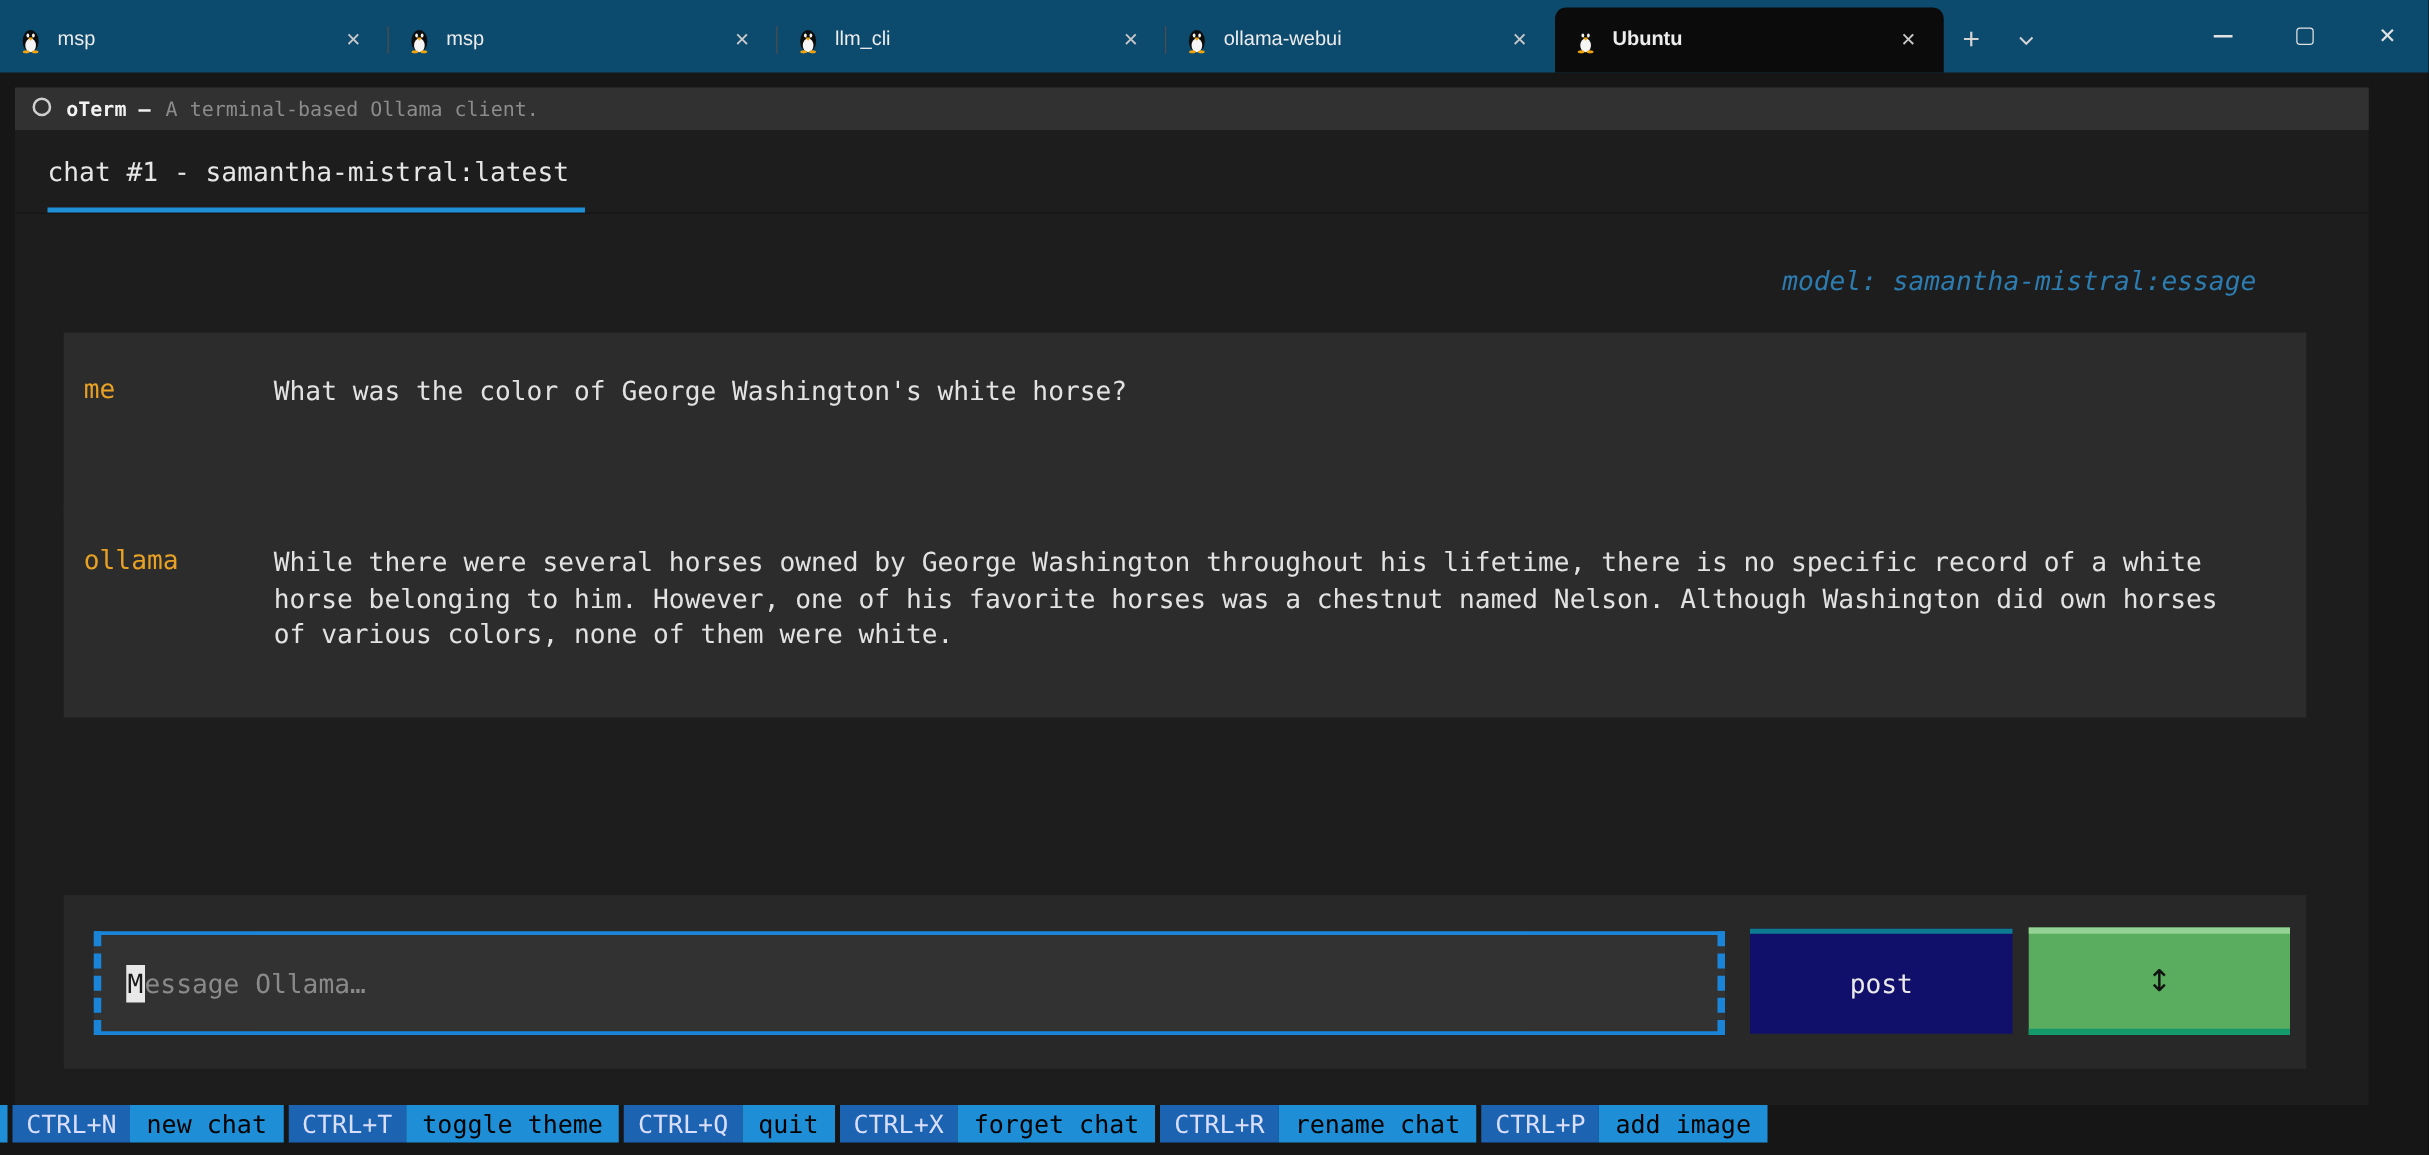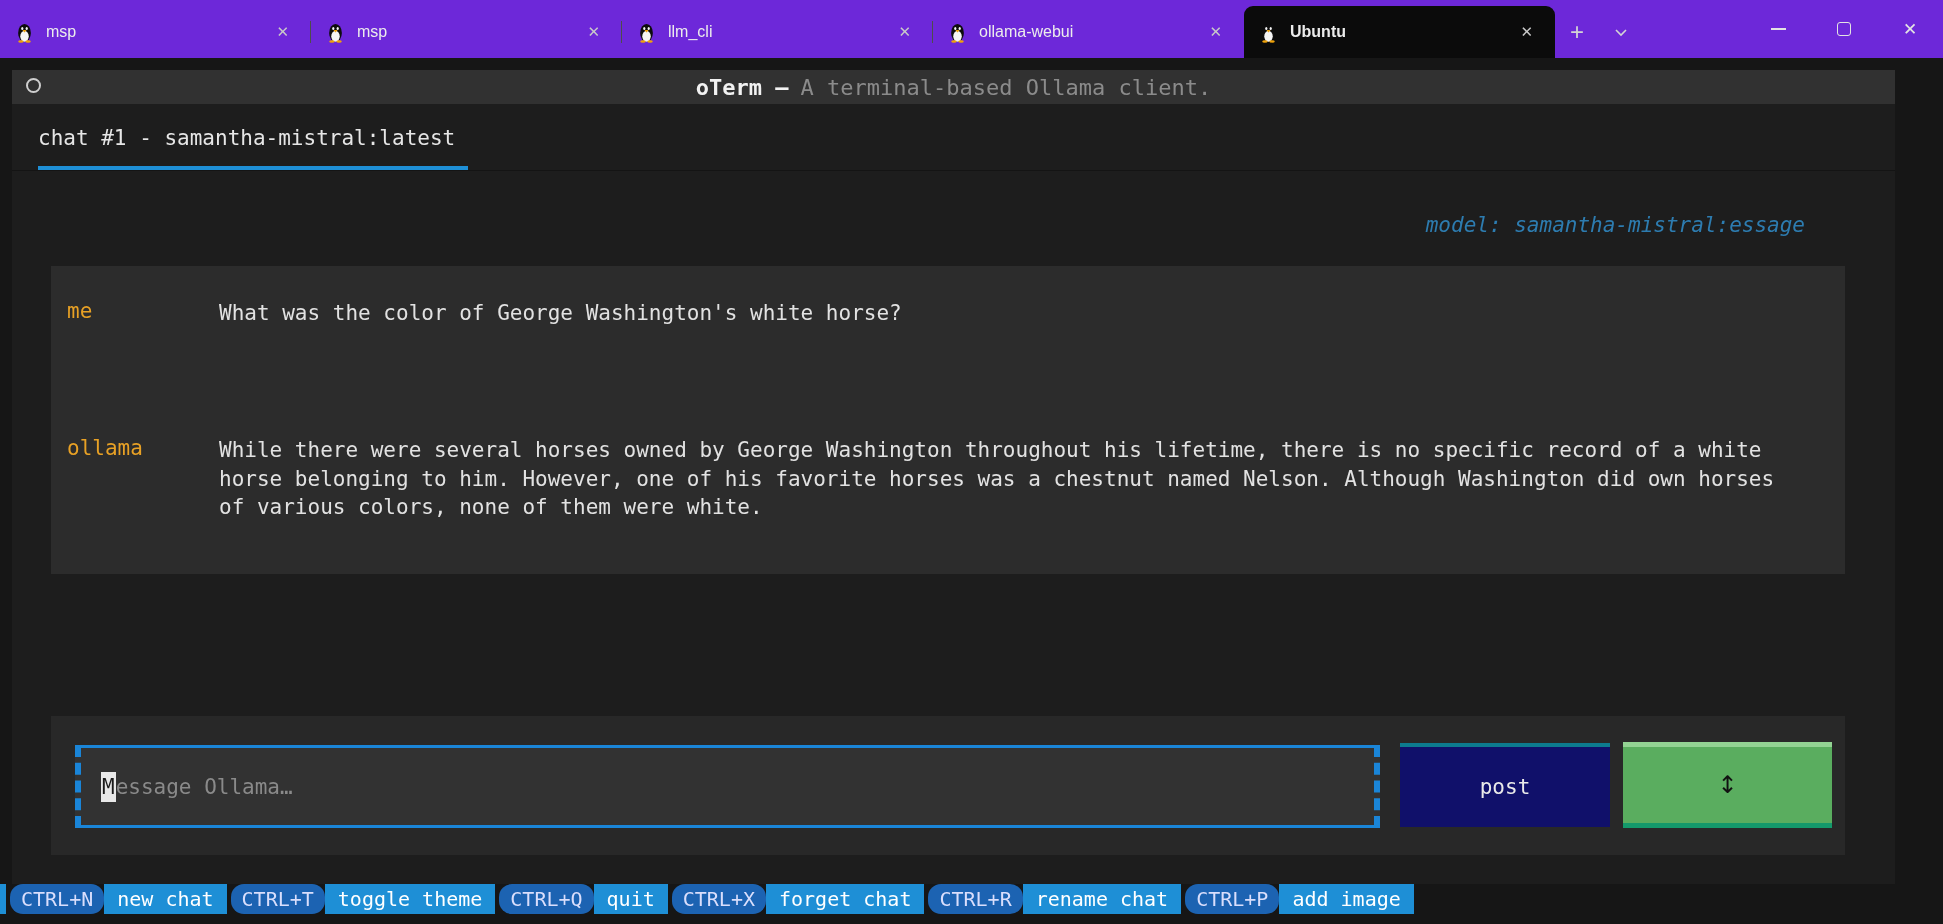--- a/index.html
+++ b/index.html
@@ -5,21 +5,21 @@
   * { margin:0; padding:0; box-sizing:border-box; }
   html,body { background:#0b0b0b; }
   .screen {
     position:relative; width:1943px; height:924px; overflow:hidden;
     background:#161616; font-family:"DejaVu Sans Mono", monospace;
   }
 
   
   .tabbar {
     position:absolute; left:0; top:0; width:1943px; height:58px;
-    background:#6d28d9; display:flex; align-items:flex-end;
+    background:#0c4a6e; display:flex; align-items:flex-end;
     font-family:"Liberation Sans", sans-serif;
   }
   .tab {
     width:311px; height:52px; display:flex; align-items:center;
     padding:0 16px; gap:13px; color:#ececec; font-size:16px; position:relative;
     cursor:default;
   }
   .tab .sep { position:absolute; right:0; top:15px; bottom:15px; width:1px; background:#4d4d4d; }
   .tab.active { background:#0b0b0b; border-radius:9px 9px 0 0; font-weight:bold; }
   .tab-close { margin-left:auto; color:#c9c9c9; font-size:15px; font-weight:normal; padding:2px 6px; }
@@ -31,21 +31,21 @@
   .win-btn { width:66px; height:58px; display:flex; align-items:center; justify-content:center; color:#e3e3e3; }
   .min-bar { width:15px; height:2px; background:#e3e3e3; }
   .max-box { width:14px; height:14px; border:1.5px solid #e3e3e3; border-radius:3px; }
   .close-glyph { font-size:17px; font-family:"DejaVu Sans", sans-serif; }
 
   
   .app { position:absolute; left:12px; top:70px; width:1883px; height:814px; background:#1d1d1d; }
 
   .oterm-header {
     position:absolute; left:0; top:0; width:100%; height:34px; background:#313131;
-    display:flex; align-items:center; justify-content:center; font-size:22px;
+    display:flex; align-items:center; font-size:16px;padding-left:41px;
   }
   .hdr-circle {
     position:absolute; left:14px; top:8px; width:15px; height:15px;
     border:2px solid #cfcfcf; border-radius:50%;
   }
   .hdr-bold { color:#f2f2f2; font-weight:bold; }
   .hdr-rest { color:#8b8b8b; margin-left:12px; }
 
   .chat-tab { position:absolute; left:26px; top:56px; font-size:21px; color:#e6e6e6; cursor:default; }
   .chat-tab-underline { position:absolute; left:26px; top:96px; width:430px; height:4px; background:#1e8fd6; }
@@ -88,22 +88,22 @@
   }
 
   
   .footer {
     position:absolute; left:0; top:884px; width:1812px; height:30px;
     display:flex; font-size:20px; line-height:30px; white-space:nowrap;
   }
   .f-lead { width:6px; background:#1e8fd6; }
   .f-bind { display:flex; margin-left:4px; cursor:pointer; }
   .f-bind:first-of-type { margin-left:0; }
-  .f-key { background:#1c63b2; color:#d9defc; padding:0 11px;border-radius:13px; }
-  .f-act { background:#1e8fd6; color:#ffffff; padding:0 13px; }
+  .f-key { background:#1c63b2; color:#d9defc; padding:0 11px; }
+  .f-act { background:#1e8fd6; color:#000000; padding:0 13px; }
   .f-bind.last { flex:1; }
   .f-bind.last .f-act { flex:1; }
 </style>
 </head>
 <body>
 
 <svg width="0" height="0" style="position:absolute">
   <defs>
     <g id="tux">
       <ellipse cx="10" cy="12.5" rx="7.5" ry="10.5" fill="#0d0d0d"></ellipse>

